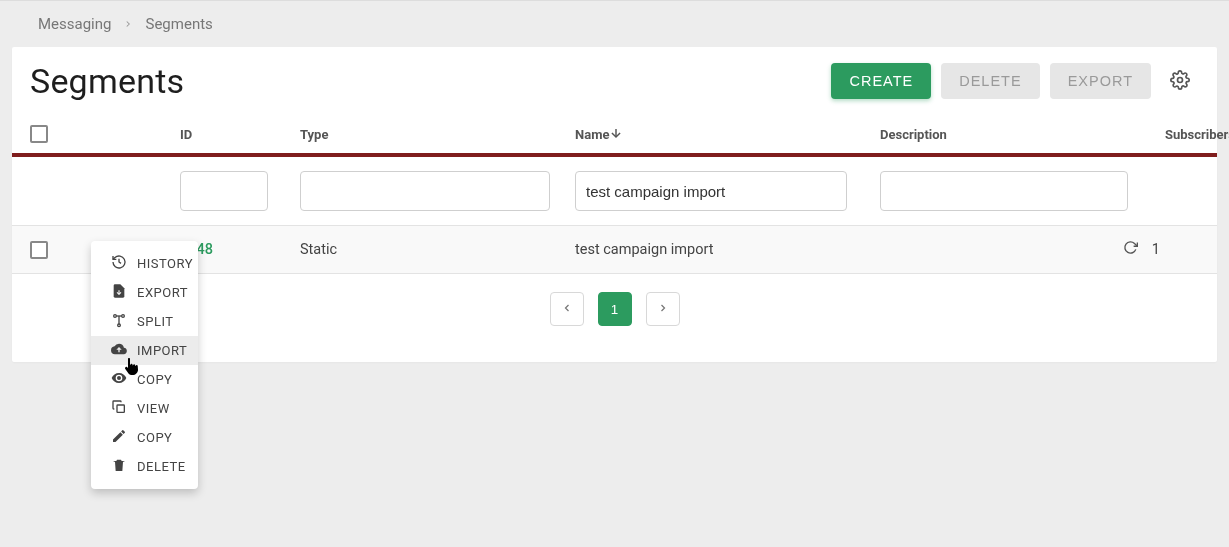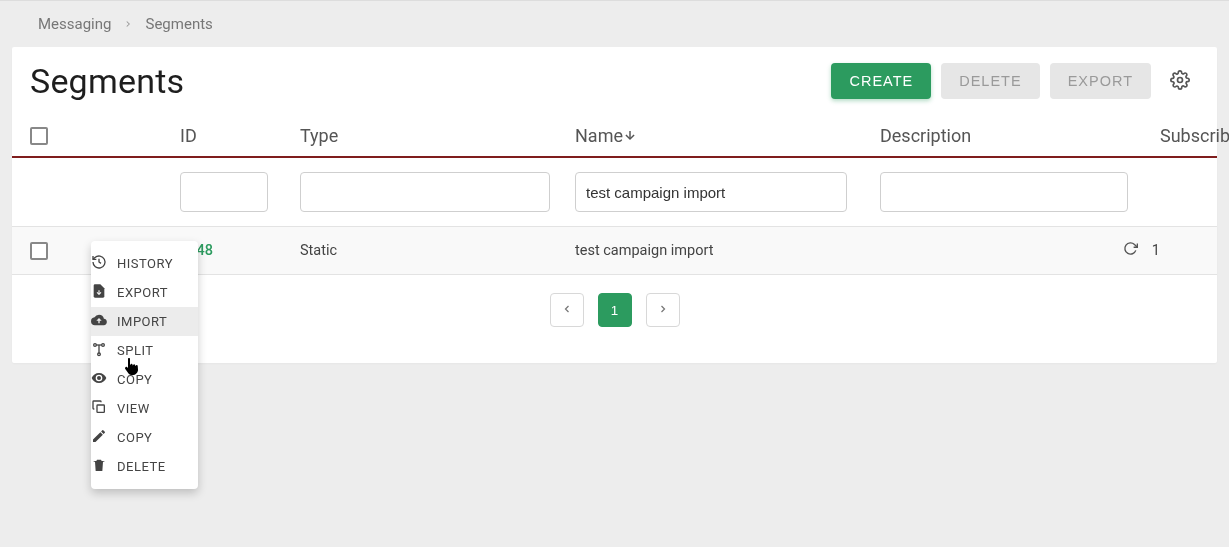--- a/index.html
+++ b/index.html
@@ -74,25 +74,25 @@
       width: 38px; height: 38px;
       display:flex; align-items:center; justify-content:center;
       background: transparent; border:none; cursor:pointer; color:#555;
     }
 
     
     .thead {
       display: grid;
       grid-template-columns: 150px 120px 275px 305px 280px 75px;
       align-items: center;
-      border-bottom: 2px solid #7f1d1d;
+      border-bottom: 4px solid #7f1d1d;
       padding: 6px 18px 10px 18px;
-      font-size: 18px;
+      font-size: 13px;
       color: #555;
-      font-weight: 400;
+      font-weight: 700;
     }
     .thead .col-check { display:flex; align-items:center; }
     .thead .col-subs { text-align:right; }
     .th-name { display:flex; align-items:center; gap:0; }
 
     
     .filter-row {
       display: grid;
       grid-template-columns: 150px 120px 275px 305px 280px 75px;
       align-items: center;
@@ -170,21 +170,21 @@
       top: 240px;
       width: 107px;
       background:#fff;
       border-radius:4px;
       box-shadow: 0 4px 10px rgba(0,0,0,0.2);
       padding: 8px 0;
       z-index:100;
     }
     .menu-item {
       display:flex; align-items:center; gap:10px;
-      padding: 5px 0;
+      padding: 5px 20px;
       font-size:13px;
       letter-spacing:0.5px;
       color:#444;
       cursor:pointer;
     }
     .menu-item:hover, .menu-item.hover {
       background:#ececec;
     }
     .menu-item svg { width:16px; height:16px; flex-shrink:0; }
 
@@ -305,36 +305,36 @@
     <span>HISTORY</span>
   </div>
   <div class="menu-item">
     <span><svg viewBox="0 0 24 24" fill="#444">
           <path d="M14 2H6a2 2 0 0 0-2 2v16a2 2 0 0 0 2 2h12a2 2 0 0 0 2-2V8l-6-6z"></path>
           <polyline fill="none" stroke="#fff" stroke-width="1.6" points="12 17 12 11"></polyline>
           <polyline fill="none" stroke="#fff" stroke-width="1.6" points="9 14 12 17 15 14"></polyline>
         </svg></span>
     <span>EXPORT</span>
   </div>
-  <div class="menu-item hover">
-    <span><svg viewBox="0 0 24 24" fill="#444">
-          <path d="M19.35 10.04A7.49 7.49 0 0 0 12 4a7.5 7.5 0 0 0-6.65 4.04A6 6 0 0 0 6 20h13a5 5 0 0 0 .35-9.96zM13 13v4h-2v-4H8l4-4 4 4h-3z"></path>
-        </svg></span>
-    <span>IMPORT</span>
-  </div>
   <div class="menu-item">
     <span><svg viewBox="0 0 24 24" fill="none" stroke="#444" stroke-width="2">
           <circle cx="6" cy="6" r="2"></circle>
           <circle cx="18" cy="6" r="2"></circle>
           <path d="M8 6h8"></path>
           <path d="M12 6v12"></path>
           <circle cx="12" cy="20" r="2"></circle>
         </svg></span>
     <span>SPLIT</span>
   </div>
+  <div class="menu-item hover">
+    <span><svg viewBox="0 0 24 24" fill="#444">
+          <path d="M19.35 10.04A7.49 7.49 0 0 0 12 4a7.5 7.5 0 0 0-6.65 4.04A6 6 0 0 0 6 20h13a5 5 0 0 0 .35-9.96zM13 13v4h-2v-4H8l4-4 4 4h-3z"></path>
+        </svg></span>
+    <span>IMPORT</span>
+  </div>
   <div class="menu-item">
     <span><svg viewBox="0 0 24 24" fill="#444">
           <path d="M12 4.5C7 4.5 2.73 7.61 1 12c1.73 4.39 6 7.5 11 7.5s9.27-3.11 11-7.5c-1.73-4.39-6-7.5-11-7.5zM12 17a5 5 0 1 1 0-10 5 5 0 0 1 0 10zm0-8a3 3 0 1 0 0 6 3 3 0 0 0 0-6z"></path>
         </svg></span>
     <span>COPY</span>
   </div>
   <div class="menu-item">
     <span><svg viewBox="0 0 24 24" fill="none" stroke="#444" stroke-width="2">
           <rect x="9" y="9" width="11" height="11" rx="1"></rect>
           <path d="M5 15H4a1 1 0 0 1-1-1V4a1 1 0 0 1 1-1h10a1 1 0 0 1 1 1v1"></path>

